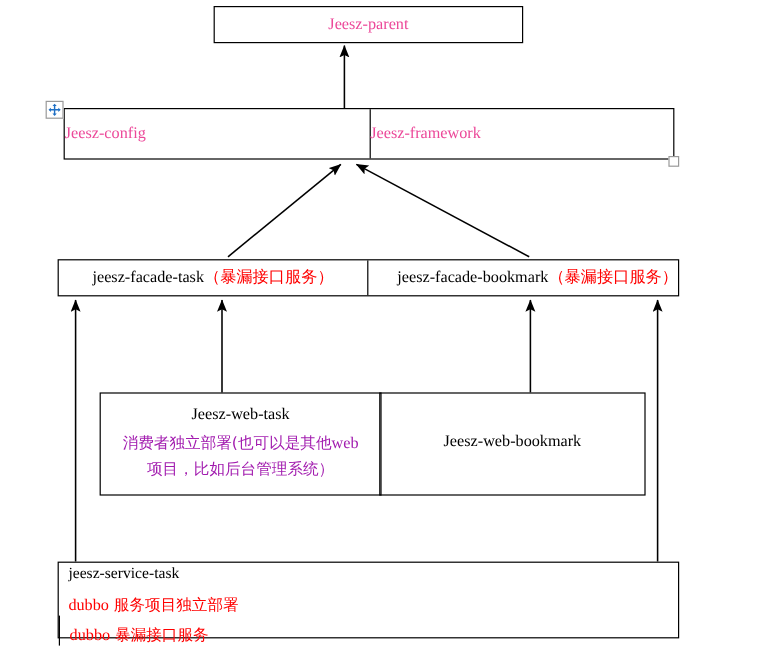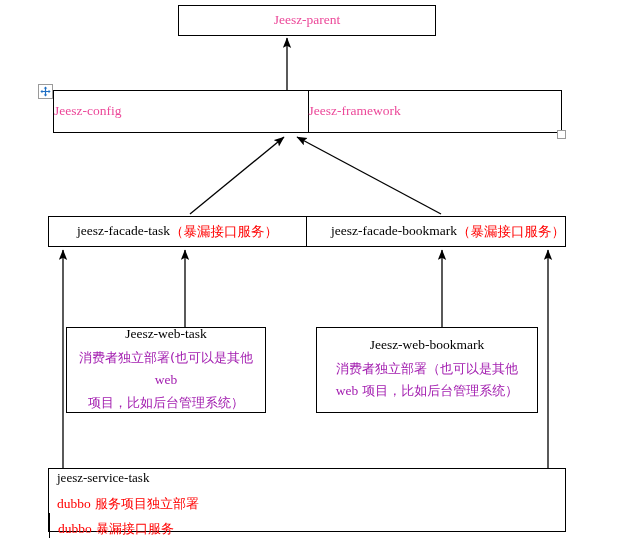--- a/index.html
+++ b/index.html
@@ -78,21 +78,21 @@
     align-items: center;
     justify-content: center;
     height: 100%;
     box-sizing: border-box;
     white-space: nowrap;
   }
   .facade-cell + .facade-cell { border-left: 1.4px solid #000000; padding-left: 24px; }
 
   
   #box-web-task {
-    left: 66px; top: 327px; width: 200px; height: 86px;
+    left: 83px; top: 327px; width: 235px; height: 86px;
     padding: 4px 6px 4px 6px;
     align-items: center;
     text-align: center;
   }
   #box-web-bookmark {
     left: 316px; top: 327px; width: 222px; height: 86px;
     padding: 4px 8px 4px 8px;
     align-items: center;
     text-align: center;
   }
@@ -230,25 +230,20 @@
   <div class="box center" id="box-web-task">
     <span class="web-head">Jeesz-web-task</span>
     <div class="web-desc">
       <span>消费者独立部署(也可以是其他</span><span class="lat">web</span><br>
       <span>项目，比如后台管理系统）</span>
     </div>
   </div>
 
   <div class="box center" id="box-web-bookmark">
     <span class="web-head">Jeesz-web-bookmark</span>
-    <div class="web-desc">
-      <span>消费者独立部署（也可以是其他</span><br>
-      <span class="lat">web</span>
-      <span>项目，比如后台管理系统）</span>
-    </div>
   </div>
 
   <div class="box" id="box-row5">
     <div class="svc-cell">
       <span class="svc-head">jeesz-service-task</span>
       <span class="svc-desc"><span class="lat">dubbo</span>
         <span>服务项目独立部署</span></span>
     </div>
     <div class="svc-cell">
       <span class="svc-desc"><span class="lat">dubbo</span>

